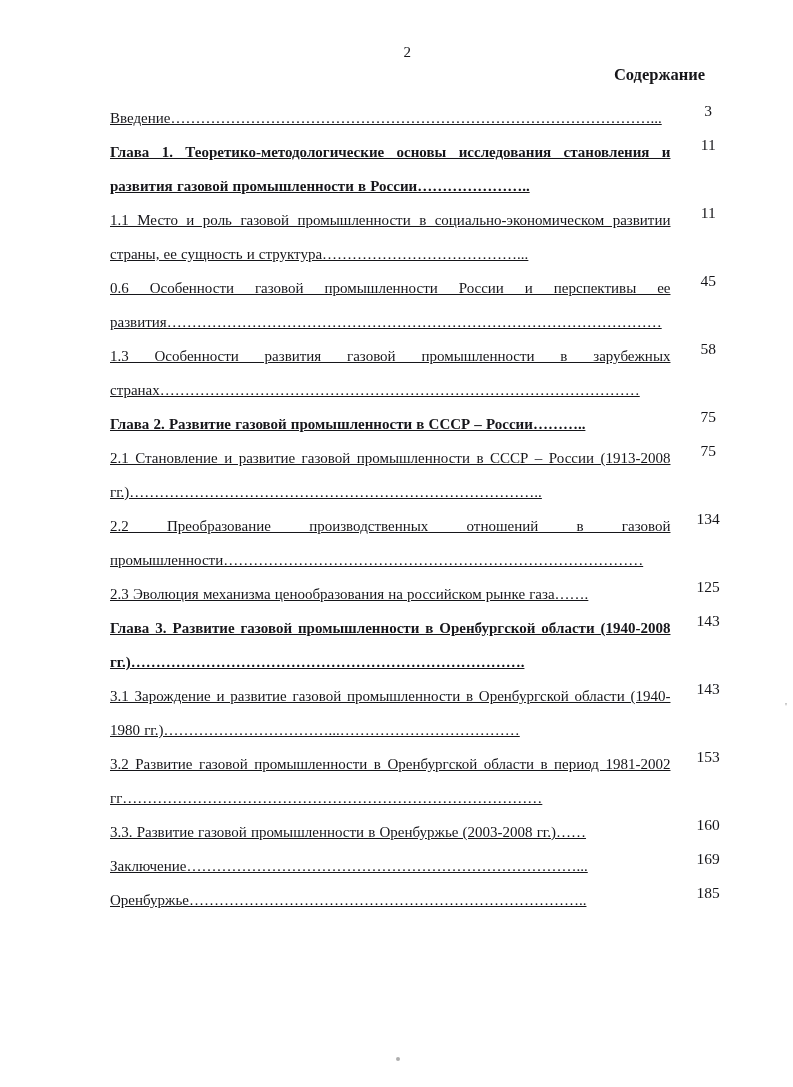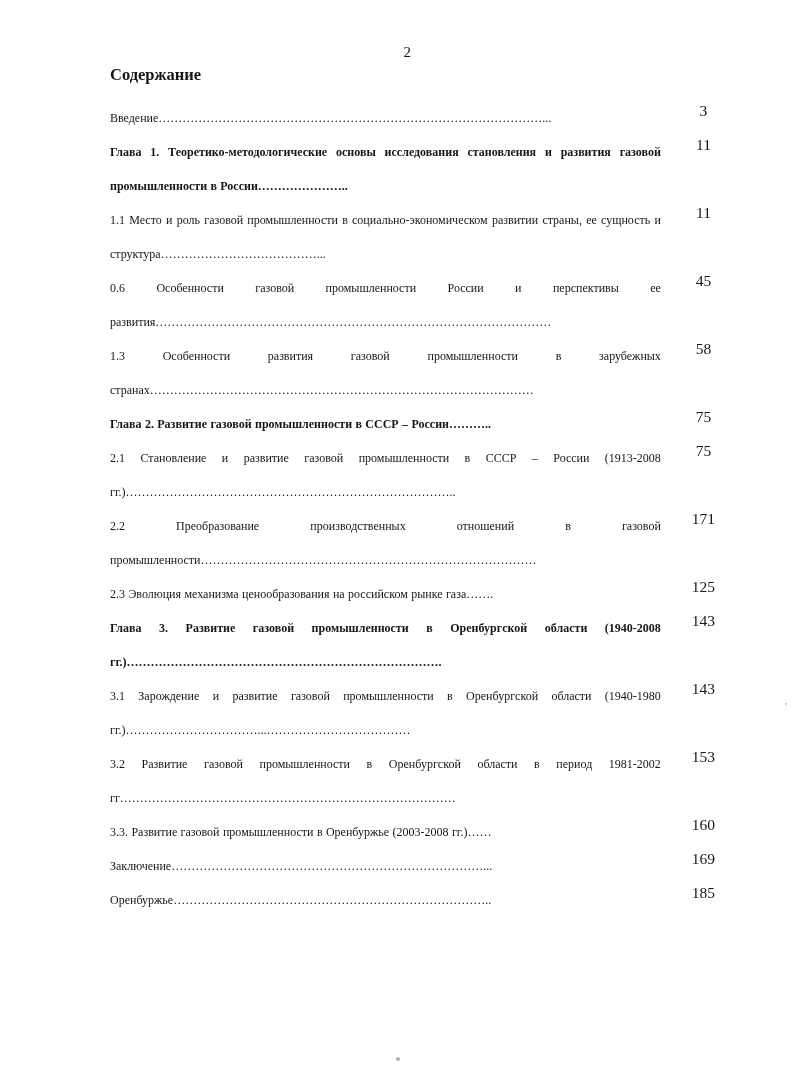--- a/index.html
+++ b/index.html
@@ -23,21 +23,21 @@
     padding: 44px 58px 0 110px;
   }
   .page-number {
     text-align: center;
     font-size: 15px;
     margin: 0 0 4px 0;
     letter-spacing: 0.5px;
     padding-right: 30px;
   }
   .doc-title {
-    text-align: left;
+    text-align: right;
     font-size: 16.5px;
     font-weight: bold;
     margin: 0 0 16px 0;
     padding-right: 30px;
   }
   .toc {
     width: 100%;
     border-collapse: collapse;
   }
   .toc tr {
@@ -48,25 +48,26 @@
     width: 565px;
   }
   .page-cell {
     width: 66px;
     text-align: center;
     font-size: 15.5px;
     padding-left: 12px;
     white-space: nowrap;
   }
   .entry {
-    font-size: 12px;
+    font-size: 15px;
     line-height: 34px;
     text-align: justify;
     text-justify: inter-word;
     word-spacing: 0.4px;
+    text-decoration: underline;
   }
   .entry.bold {
     font-weight: bold;
   }
   .bottom-mark {
     position: absolute;
     left: 396px;
     bottom: 26px;
     width: 4px;
     height: 4px;
@@ -129,21 +130,21 @@
         <tr>
           <td class="entry-cell">
             <div class="entry">2.1 Становление и развитие газовой промышленности в СССР – России (1913-2008 гг.)………………………………………………………………………..</div>
           </td>
           <td class="page-cell">75</td>
         </tr>
         <tr>
           <td class="entry-cell">
             <div class="entry">2.2 Преобразование производственных отношений в газовой промышленности…………………………………………………………………………</div>
           </td>
-          <td class="page-cell">171</td>
+          <td class="page-cell">134</td>
         </tr>
         <tr>
           <td class="entry-cell">
             <div class="entry">2.3 Эволюция механизма ценообразования на российском рынке газа…….</div>
           </td>
           <td class="page-cell">125</td>
         </tr>
         <tr>
           <td class="entry-cell">
             <div class="entry bold">Глава 3. Развитие газовой промышленности в Оренбургской области (1940-2008 гг.)…………………………………………………………………….</div>

